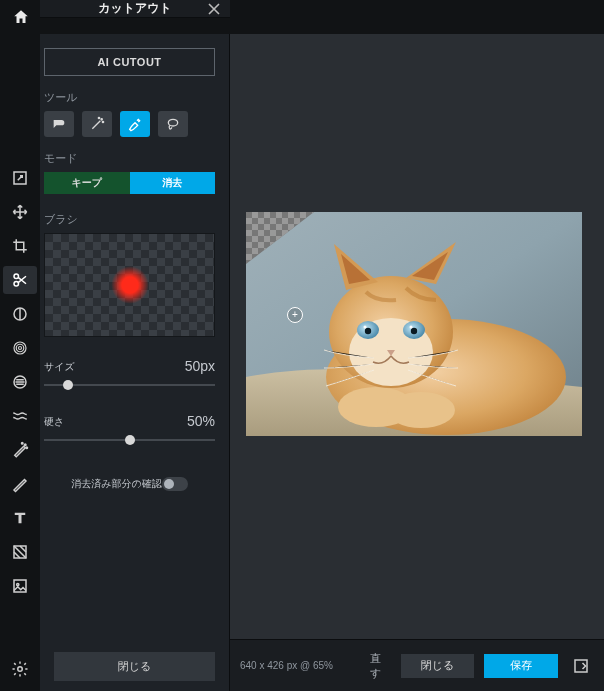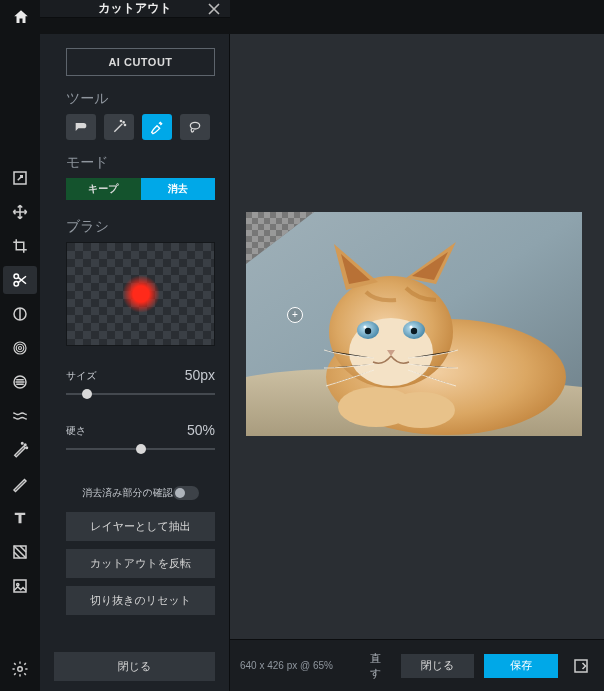--- a/index.html
+++ b/index.html
@@ -66,21 +66,21 @@
     display:flex;align-items:center;justify-content:center;
     border-bottom:1px solid #0b0d0f;
   }
   .panel-top .title { color:#eee;font-weight:700;font-size:12px;}
   .panel-top .close-x {
     position:absolute; right:10px;
     color:#bbb; font-size:14px; cursor:pointer;
   }
 
   .panel-body {
-    padding: 14px 14px 8px 26px;
+    padding: 14px 14px 8px 4px;
     overflow:hidden;
   }
 
   .btn-outline {
     display:block;width:100%;
     border:1px solid #5d646c;
     background:transparent;
     color:#dcdcdc;
     font-size:11px;
     font-weight:700;
@@ -94,21 +94,21 @@
     background:#32373d;
     border:none;
     color:#d8d8d8;
     font-size:11px;
     padding:7px 0;
     text-align:center;
     cursor:pointer;
   }
 
   .section-label {
-    font-size:14px;color:#8f969e;
+    font-size:11px;color:#8f969e;
     margin-top:14px;margin-bottom:6px;
   }
 
   .tool-row { display:flex; gap:8px; }
   .tool-btn {
     width:30px;height:26px;
     background:#3a3f45;
     border-radius:3px;
     display:flex;align-items:center;justify-content:center;
     color:#d8d8d8;
@@ -408,25 +408,20 @@
         <div class="thumb" id="thumb-hard" style="left: 50%;"></div>
     </div>
 
     <div class="toggle-row">
       <span class="lbl">消去済み部分の確認</span>
       <div class="toggle">
           <div class="knob"></div>
         </div>
     </div>
 
-    <div class="stack-btns">
-      <button class="btn-flat">レイヤーとして抽出</button>
-      <button class="btn-flat">カットアウトを反転</button>
-      <button class="btn-flat">切り抜きのリセット</button>
-    </div>
   </div>
 
   <div class="panel-footer">
     <button class="btn-flat">閉じる</button>
   </div>
 </div>
 
 <div class="canvas-area">
   <div class="image-frame">
     <svg class="cat-svg" viewBox="0 0 336 224" preserveAspectRatio="none">

